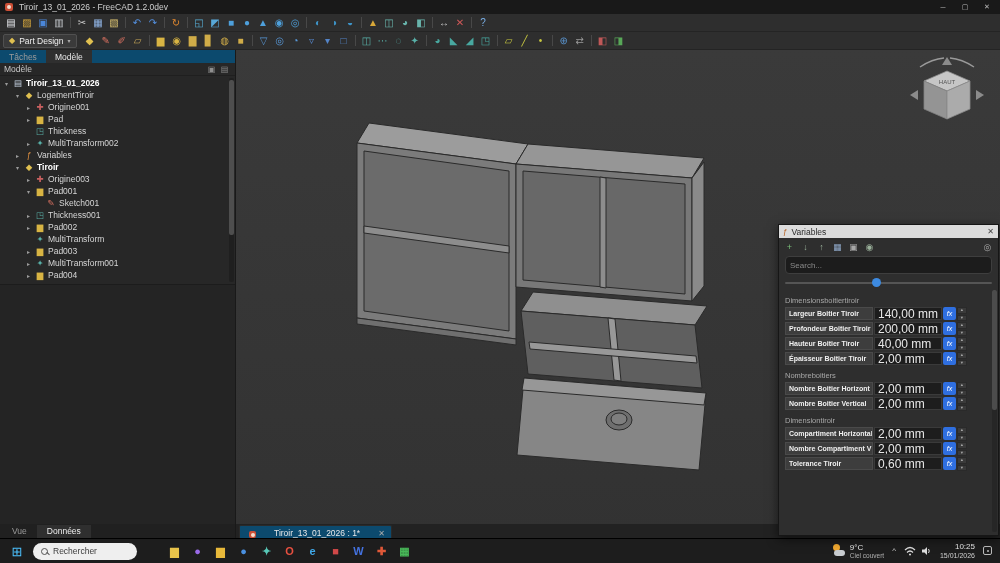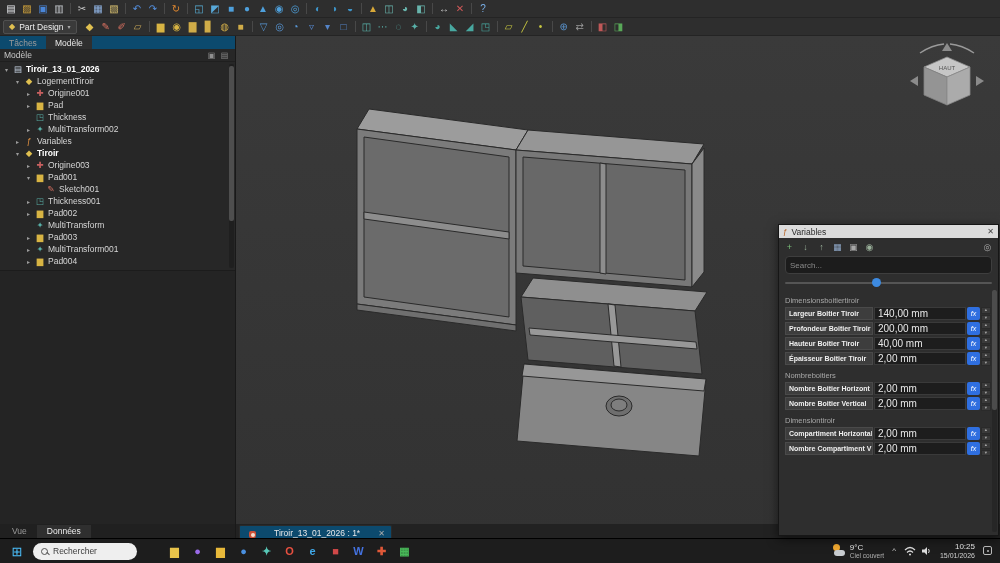--- a/index.html
+++ b/index.html
@@ -72,21 +72,21 @@
 .vars-search{height:13px;margin:1px 6px 2px;background:#1c1c1c;border:1px solid #3e3e3e;border-radius:4px;display:flex;align-items:center;padding:8px 4px}
 .vars-search input{background:transparent;border:none;outline:none;color:#bdbdbd;font-size:8px;width:100%;font-family:"Liberation Sans",sans-serif}
 .vars-search input::placeholder{color:#8a8a8a}
 .vars-slider{height:12px;margin:0 6px;position:relative;flex:0 0 auto}
 .vs-track{position:absolute;left:0;right:0;top:6px;height:2px;background:#555;border-radius:1px}
 .vs-knob{position:absolute;top:2px;left:42%;width:9px;height:9px;border-radius:50%;background:#3d8ae0}
 .vars-body{flex:1;padding:2px 10px 0 6px;position:relative;overflow:hidden}
 .vg-label{margin-top:6px;margin-bottom:2px;color:#a8a8a8;font-size:7.5px}
 .vrow{display:flex;align-items:stretch;height:13px;margin-bottom:2px;gap:1px}
 .vrow-label{width:88px;background:#3d3d3d;color:#f0f0f0;font-weight:bold;font-size:7px;display:flex;align-items:center;padding:0 3px;overflow:hidden;white-space:nowrap;border:1px solid #4a4a4a;flex:0 0 auto}
-.vrow-value{width:92px;background:#1d1d1d;color:#e8e8e8;font-size:10px;display:flex;align-items:center;padding:0 3px;border:1px solid #3a3a3a;white-space:nowrap;overflow:hidden;flex:0 0 auto}
+.vrow-value{width:68px;background:#1d1d1d;color:#e8e8e8;font-size:12px;display:flex;align-items:center;padding:0 3px;border:1px solid #3a3a3a;white-space:nowrap;overflow:hidden;flex:0 0 auto}
 .vrow-fx{width:13px;background:#2f6fe0;border-radius:2px;color:#fff;font-size:7px;font-style:italic;display:flex;align-items:center;justify-content:center;flex:0 0 auto}
 .vrow-spin{width:10px;display:flex;flex-direction:column;gap:1px;flex:0 0 auto}
 .vspin-btn{flex:1;background:#3a3a3a;border:1px solid #2a2a2a;color:#aaa;font-size:4.5px;display:flex;align-items:center;justify-content:center;line-height:1}
 .vars-scroll{position:absolute;top:2px;right:1px;width:5px;bottom:3px;background:#262626;border-radius:2px}
 .vars-thumb{position:absolute;top:0;left:0;width:5px;height:120px;background:#4c4c4c;border-radius:2px}
 
 
 .statusbar{height:14px;background:#242424;border-top:1px solid #1b1b1b;display:flex;align-items:center;padding:0 5px;flex:0 0 auto}
 .status-text{font-size:8.5px;color:#c0c0c0}
 
@@ -113,20 +113,30 @@
 .clock-time{font-size:8px;color:#e8e8e8}
 .clock-date{font-size:7px;color:#cfcfcf}
 .bell{width:9px;height:9px;border:1px solid #bbb;border-radius:2px;position:relative}
 .bell::after{content:"";position:absolute;left:3px;top:3px;width:2px;height:2px;border-radius:50%;background:#bbb}
 </style>
 </head>
 <body>
 
 <div id="app">
 
+  <div class="titlebar">
+    <span class="app-logo"></span>
+    <span class="title-text">Tiroir_13_01_2026 - FreeCAD 1.2.0dev</span>
+    <span class="title-spacer"></span>
+    <div id="win-controls">
+        <div class="win-btn">─</div>
+        <div class="win-btn">▢</div>
+        <div class="win-btn close">✕</div>
+      </div>
+  </div>
 
 
   <div class="toolbar" id="toolbar-main">
       <div class="tb-icon" style="color: rgb(228, 230, 234);">▤</div>
       <div class="tb-icon" style="color: rgb(216, 168, 60);">▨</div>
       <div class="tb-icon" style="color: rgb(74, 134, 216);">▣</div>
       <div class="tb-icon" style="color: rgb(192, 196, 200);">▥</div>
       <div class="tb-sep"></div>
       <div class="tb-icon" style="color: rgb(200, 200, 200);">✂</div>
       <div class="tb-icon" style="color: rgb(144, 180, 228);">▦</div>
@@ -461,20 +471,29 @@
           <div class="vrow-value">2,00 mm</div>
           <div class="vrow-fx">fx</div>
           <div class="vrow-spin">
             <div class="vspin-btn">▴</div>
             <div class="vspin-btn">▾</div>
           </div>
         </div>
         <div class="vrow">
           <div class="vrow-label">Nombre Compartiment V</div>
           <div class="vrow-value">2,00 mm</div>
+          <div class="vrow-fx">fx</div>
+          <div class="vrow-spin">
+            <div class="vspin-btn">▴</div>
+            <div class="vspin-btn">▾</div>
+          </div>
+        </div>
+        <div class="vrow">
+          <div class="vrow-label">Tolerance Tiroir</div>
+          <div class="vrow-value">0,60 mm</div>
           <div class="vrow-fx">fx</div>
           <div class="vrow-spin">
             <div class="vspin-btn">▴</div>
             <div class="vspin-btn">▾</div>
           </div>
         </div>
       </div>
   </div>
 
 

